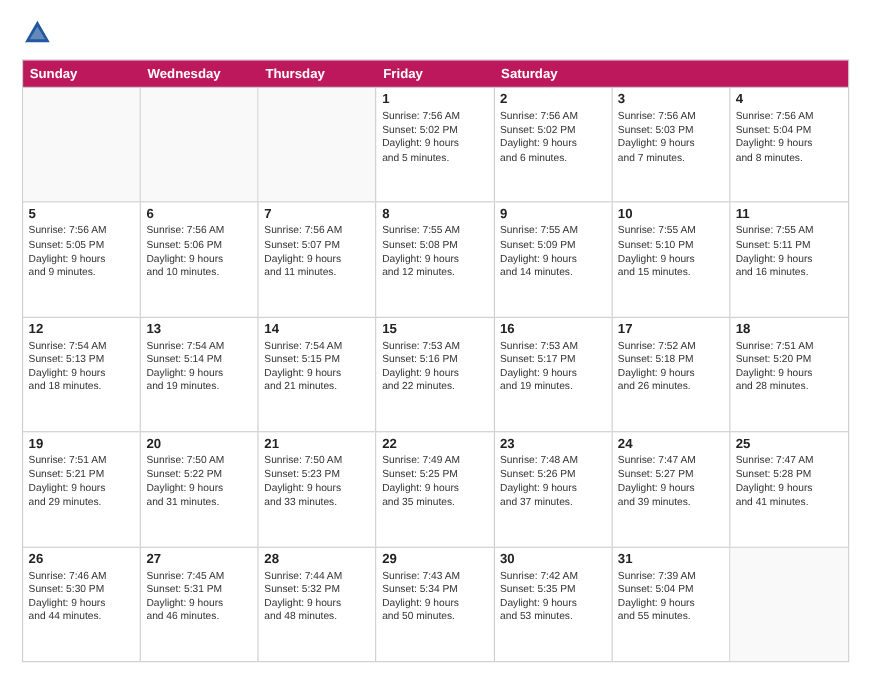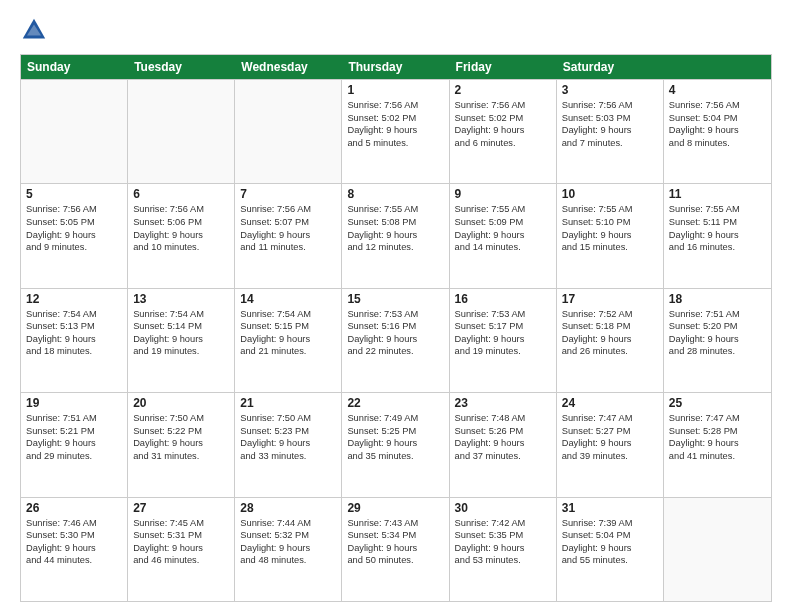--- a/index.html
+++ b/index.html
@@ -62,21 +62,21 @@
     }
     .calendar {
       flex: 1;
       display: flex;
       flex-direction: column;
       border: 1px solid #ccc;
     }
     .cal-header {
       display: grid;
       grid-template-columns: repeat(7, 1fr);
-      background: #15803d;
+      background: #be185d;
     }
     .cal-header-cell {
       color: #fff;
       font-weight: bold;
       font-size: 12px;
       padding: 5px 6px;
       text-align: left;
     }
     .cal-body {
       flex: 1;
@@ -133,21 +133,20 @@
     </div>
     <div class="title-block">
       <div class="month-title"></div>
       <div class="location"></div>
     </div>
   </div>
 
   <div class="calendar">
     <div class="cal-header">
     <div class="cal-header-cell">Sunday</div>
-        <div class="cal-header-cell">Tuesday</div>
         <div class="cal-header-cell">Wednesday</div>
         <div class="cal-header-cell">Thursday</div>
         <div class="cal-header-cell">Friday</div>
         <div class="cal-header-cell">Saturday</div>
       </div>
     <div class="cal-body">
     <div class="cal-row">
           <div class="cal-cell empty"></div>
           <div class="cal-cell empty"></div>
           <div class="cal-cell empty"></div>

